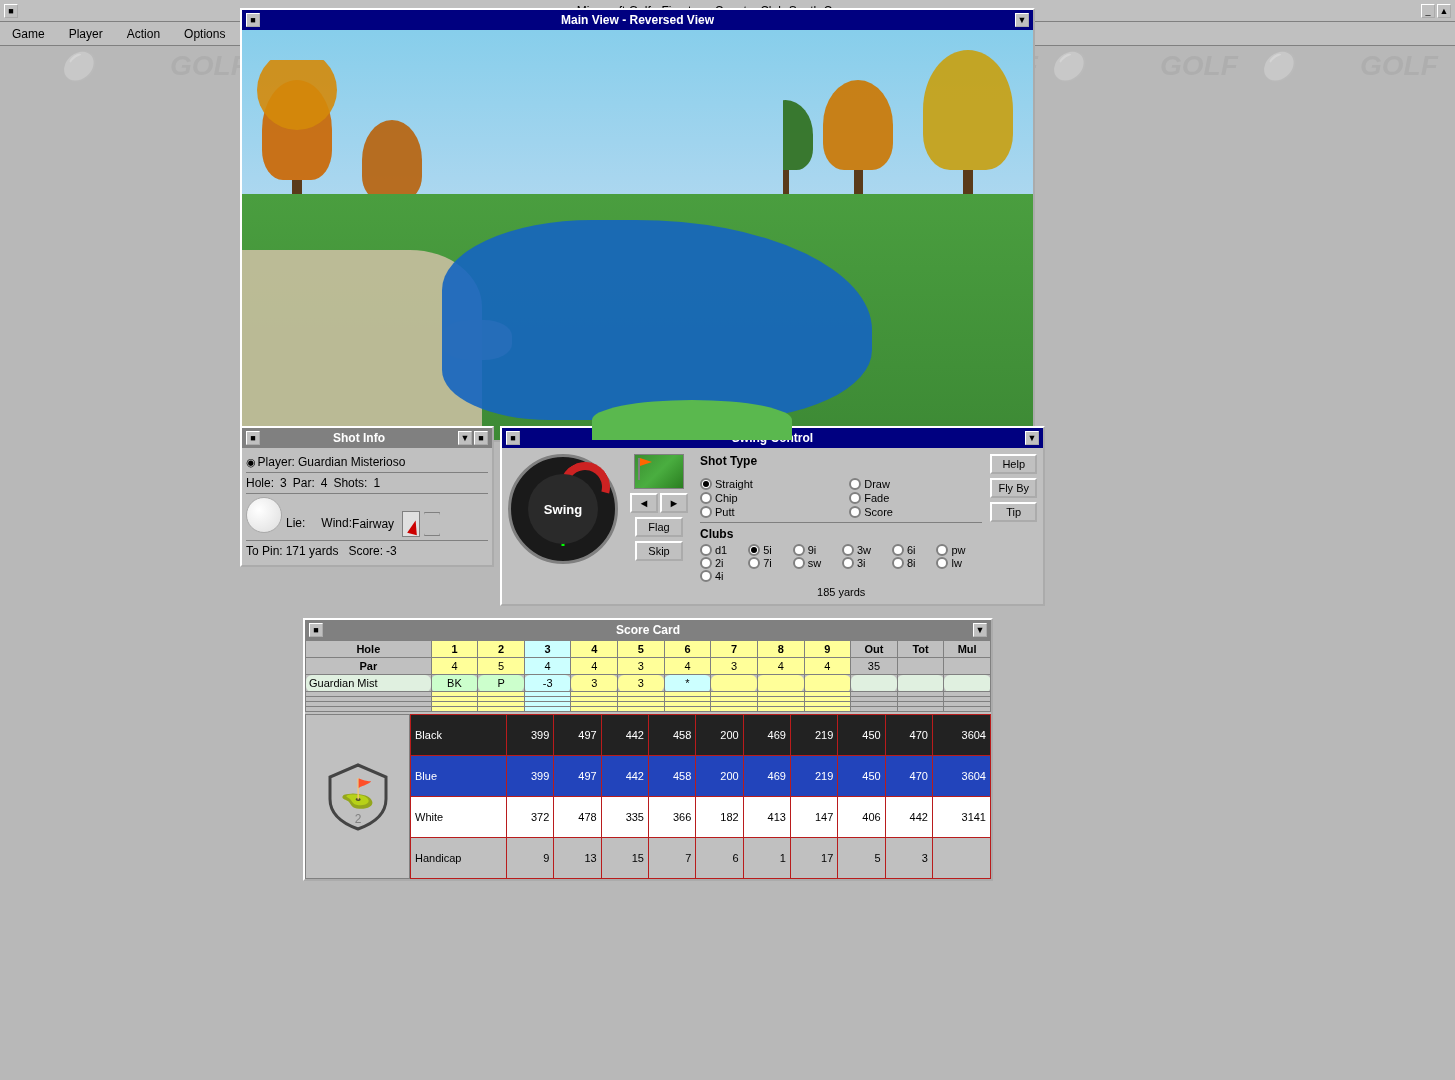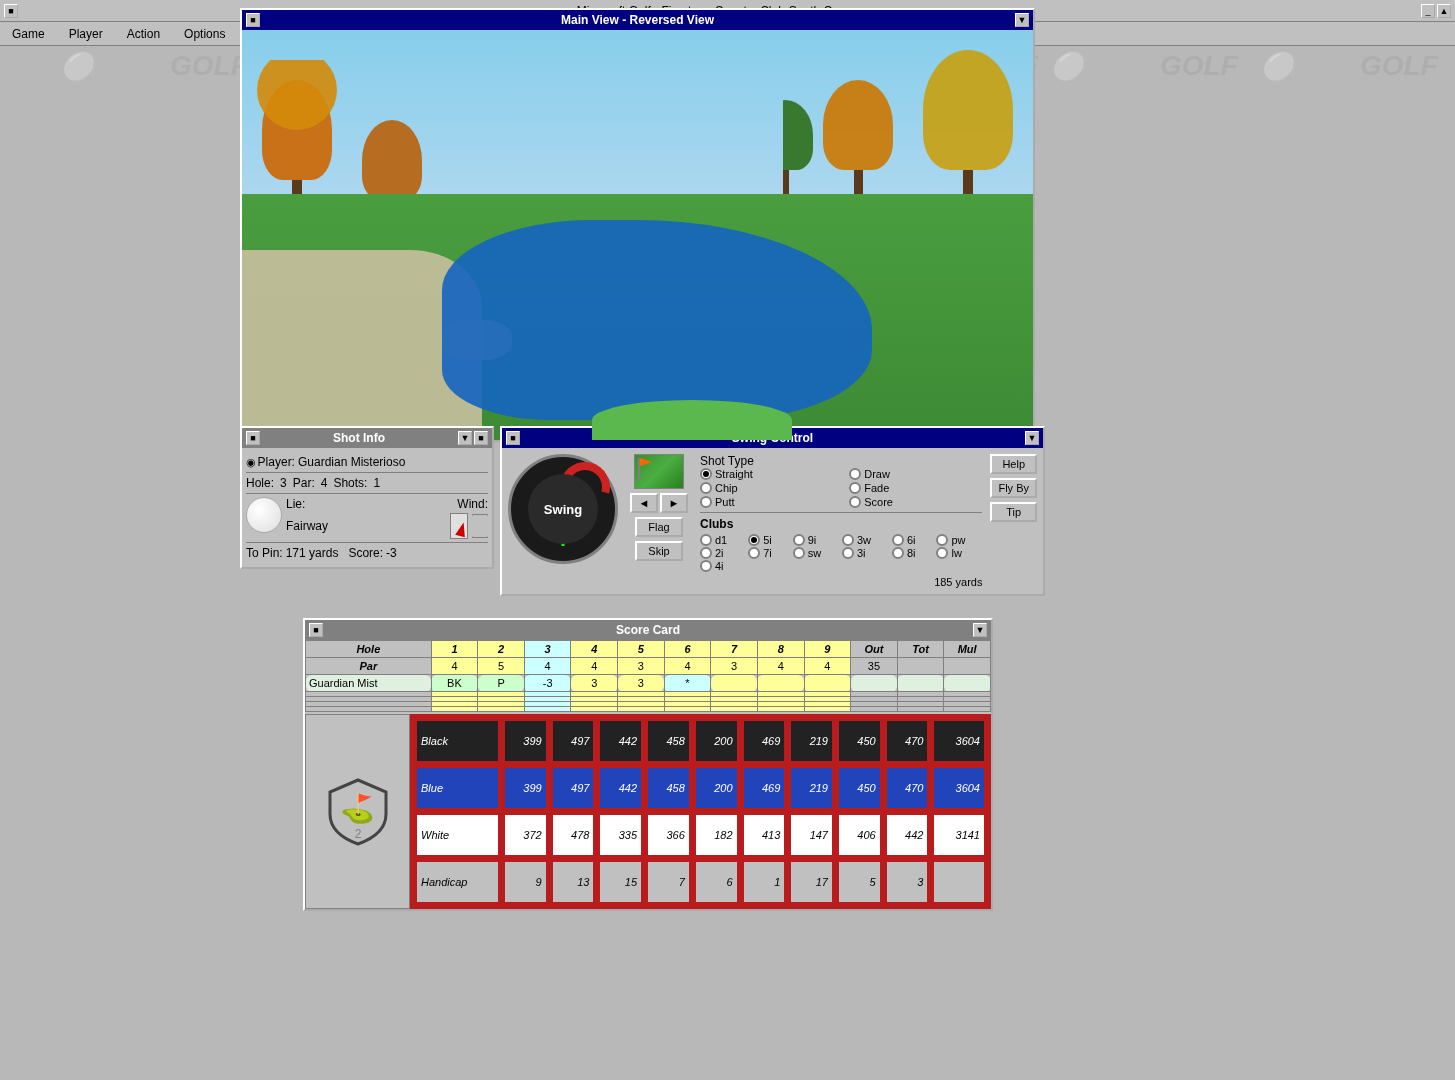--- a/index.html
+++ b/index.html
@@ -298,21 +298,20 @@
     }
     .score-table th, .score-table td {
       border: 1px solid #808080;
       padding: 2px 3px;
       text-align: center;
       min-width: 28px;
     }
     .score-table th {
       background: #c0c0c0;
       font-weight: bold;
-      font-style: italic;
     }
     .score-table .player-row td {
       background: #e0f0e0;
       border-radius: 6px;
     }
     .score-table .player-name {
       background: #e0f0e0;
       text-align: left;
       white-space: nowrap;
       overflow: hidden;
@@ -320,24 +319,23 @@
     }
     .yellow-cell { background: #ffff99 !important; }
     .cyan-cell { background: #ccffff !important; }
     .green-cell { background: #ccffcc !important; }
     .dist-table {
       flex: 1;
       border-collapse: collapse;
       font-size: 11px;
     }
     .dist-table td {
-      border: 7px solid #b91c1c;
+      border: 1px solid #b91c1c;
       padding: 14px 4px;
       text-align: right;
-      font-style: italic;
     }
     .dist-table .label-cell {
       text-align: left;
       min-width: 50px;
     }
     .black-tee { background: #222 !important; color: white !important; }
     .blue-tee { background: #2244bb !important; color: white !important; }
     .white-tee { background: white !important; }
     .red-tee { background: #cc2222 !important; color: white !important; }
     .handicap-row { background: #c0c0c0 !important; }
@@ -488,21 +486,21 @@
         <span style="margin:0 6px;">3</span>
         <span>Par:</span>
         <span style="margin:0 6px;">4</span>
         <span>Shots:</span>
         <span style="margin-left:6px;">1</span>
       </div>
       <hr class="separator">
 
       <div class="shot-info-row" style="align-items:flex-start;">
         <div class="golf-ball-display"></div>
-        <div style="display:flex;flex-direction:column;flex:1;margin-left:4px;">
+        <div style="display:flex;flex-direction:row;flex:1;margin-left:4px;margin-top:12px;">
           <div style="display:flex;align-items:center;gap:8px;">
             <span>Lie:</span>
             <span style="flex:1;"></span>
             <span>Wind:</span>
           </div>
           <div style="display:flex;align-items:center;gap:4px;margin-top:2px;">
             <span>Fairway</span>
             <span style="flex:1;"></span>
 
             <div style="width:18px;height:26px;background:#e0e0e0;border:1px solid #808080;position:relative;overflow:hidden;">
@@ -551,21 +549,21 @@
           <button class="win98-btn">◄</button>
           <button class="win98-btn">►</button>
         </div>
         <button class="win98-btn" style="width:48px;">Flag</button>
         <button class="win98-btn" style="width:48px;">Skip</button>
       </div>
 
       <div style="flex:1;">
 
         <div>
-          <div style="font-weight:normal;font-size:12px;margin-bottom:0;">Shot Type</div>
+          <div style="font-weight:bold;font-size:12px;margin-bottom:10px;">Shot Type</div>
           <div style="display:grid;grid-template-columns:1fr 1fr;gap:2px 16px;">
             <div class="radio-item">
               <div class="radio-btn selected"></div>
               <span>Straight</span>
             </div>
             <div class="radio-item">
               <div class="radio-btn"></div>
               <span>Draw</span>
             </div>
             <div class="radio-item">
@@ -643,21 +641,21 @@
             <div class="radio-item">
               <div class="radio-btn"></div>
               <span>lw</span>
             </div>
 
             <div class="radio-item">
               <div class="radio-btn"></div>
               <span>4i</span>
             </div>
           </div>
-          <div style="font-size:11px;margin-top:4px;text-align:right;">185 yards</div>
+          <div style="font-size:11px;margin-top:4px;text-align:center;">185 yards</div>
         </div>
       </div>
 
       <div style="display:flex;flex-direction:column;gap:4px;justify-content:flex-end;">
         <button class="win98-btn">Help</button>
         <button class="win98-btn">Fly By</button>
         <button class="win98-btn">Tip</button>
       </div>
     </div>
   </div>

